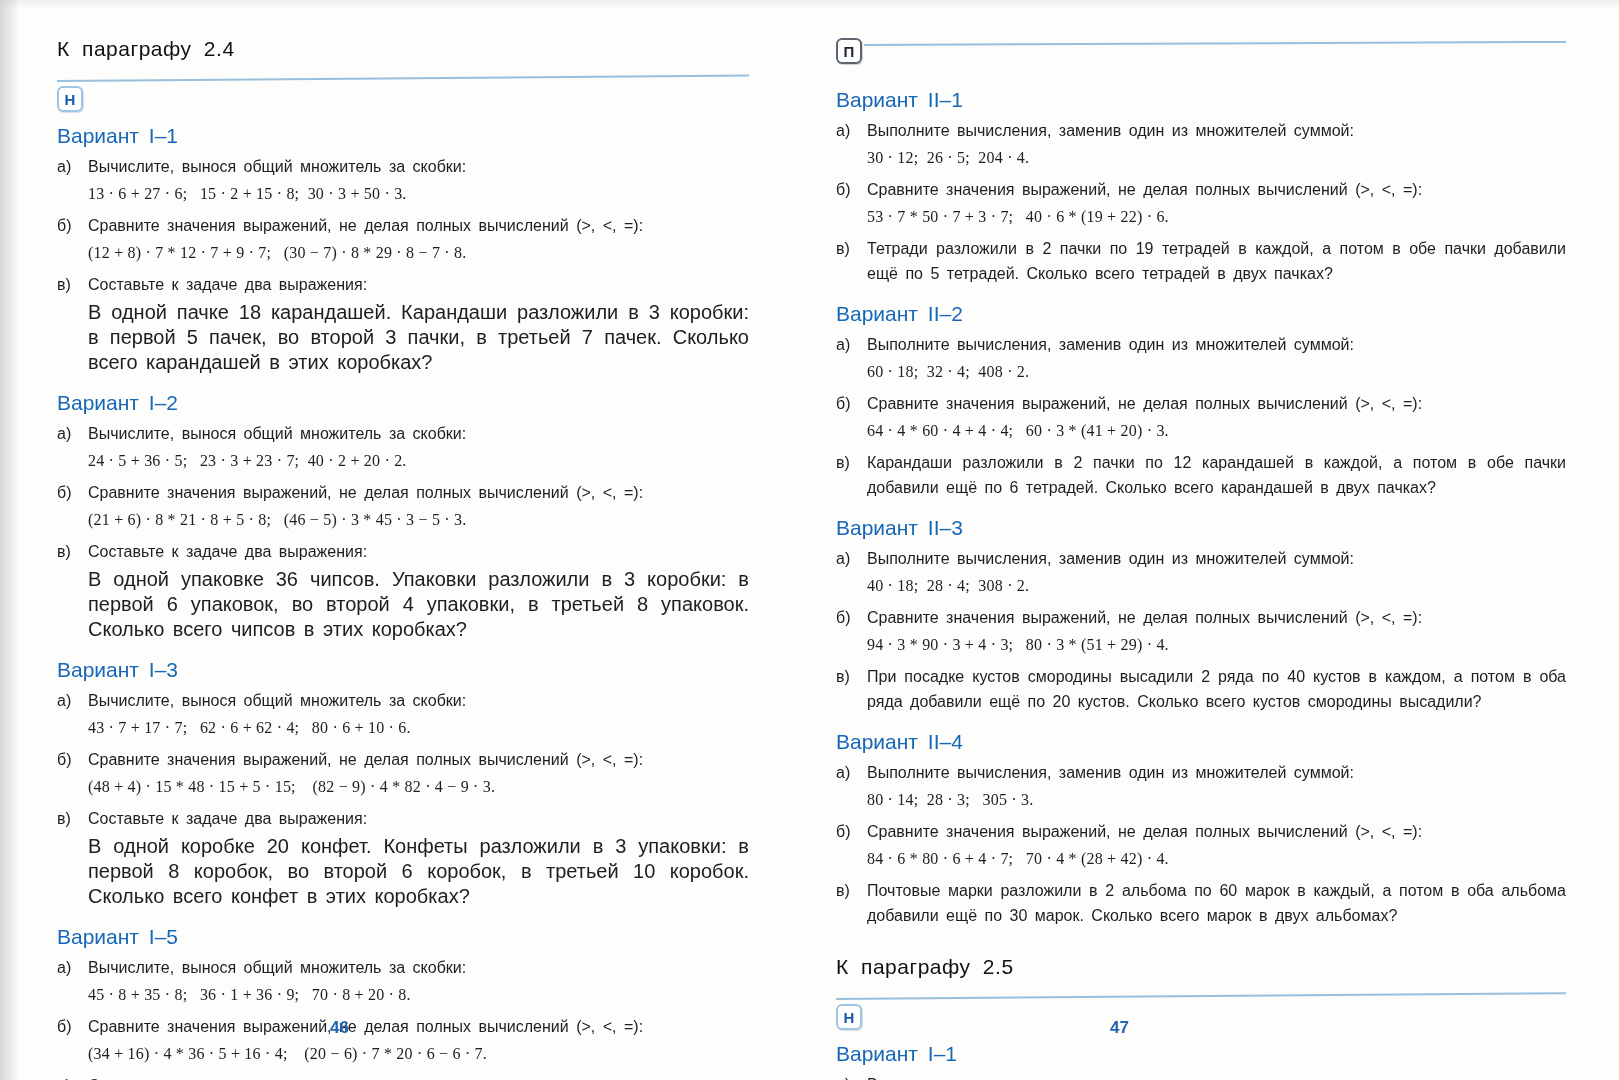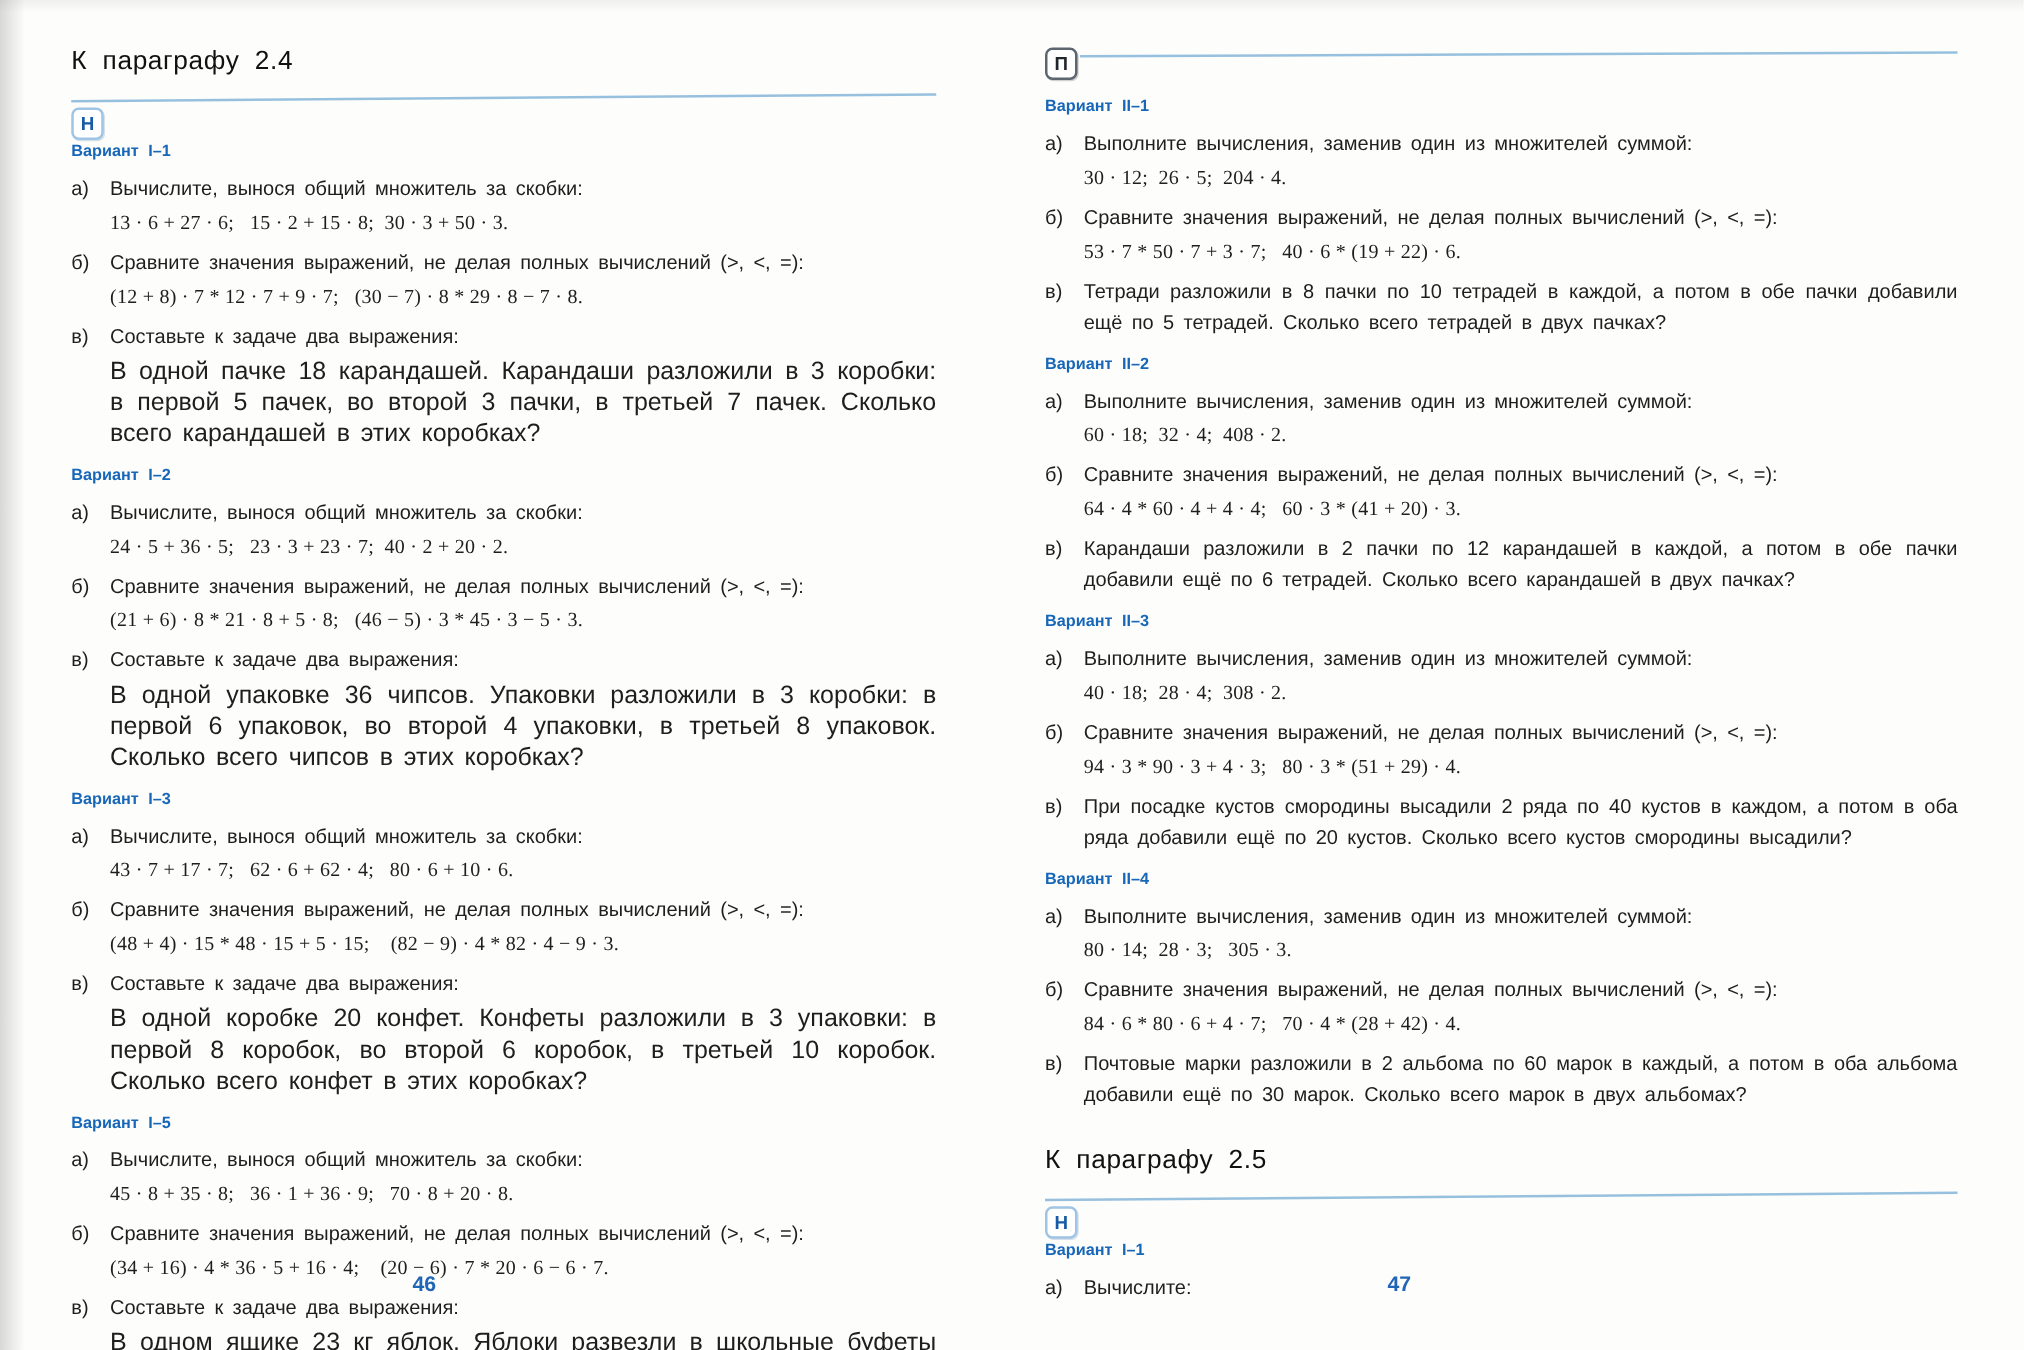--- a/index.html
+++ b/index.html
@@ -50,22 +50,22 @@
     background:#fff;
     border:2px solid #9fc4e4;border-radius:6px;
     display:flex;align-items:center;justify-content:center;
     font-weight:bold;font-size:15px;color:#155ba6;
     box-shadow:1px 1px 0 rgba(100,140,180,.25);
   }
   .badge.dark{border-color:#5d6670;color:#20262c;box-shadow:1px 1px 0 rgba(80,80,80,.25);}
 
   .variant-title{
     color:var(--accent);
-    font-size:13px;font-weight:bold;line-height:25px;
-    margin-bottom:6px;
+    font-size:21px;font-weight:normal;line-height:25px;
+    margin-top:15px;margin-bottom:6px;
     word-spacing:4px;
   }
   .item{display:flex;margin-bottom:7px;}
   .lbl{flex:0 0 31px;font-size:16px;line-height:25px;}
   .body{flex:1;}
   .instr{font-size:16px;line-height:25px;word-spacing:3px;}
   .expr{
     font-size:16px;line-height:25px;margin-top:2px;
     white-space:pre-wrap;letter-spacing:.2px;font-family:Liberation Serif, serif;
   }
@@ -219,21 +219,21 @@
     <div class="item">
       <span class="lbl">б)</span>
       <div class="body">
         <div class="instr">Сравните значения выражений, не делая полных вычислений (&gt;, &lt;, =):</div>
         <div class="expr">53 · 7 * 50 · 7 + 3 · 7;   40 · 6 * (19 + 22) · 6.</div>
       </div>
     </div>
     <div class="item">
       <span class="lbl">в)</span>
       <div class="body">
-        <div class="para-only">Тетради разложили в 8 пачки по 10 тетрадей в каждой, а потом в обе пачки добавили ещё по 5 тетрадей. Сколько всего тетрадей в двух пачках?</div>
+        <div class="para-only">Тетради разложили в 2 пачки по 19 тетрадей в каждой, а потом в обе пачки добавили ещё по 5 тетрадей. Сколько всего тетрадей в двух пачках?</div>
       </div>
     </div>
   </section>
 
   <section class="variant">
     <h3 class="variant-title">Вариант II–2</h3>
     <div class="item">
       <span class="lbl">а)</span>
       <div class="body">
         <div class="instr">Выполните вычисления, заменив один из множителей суммой:</div>

